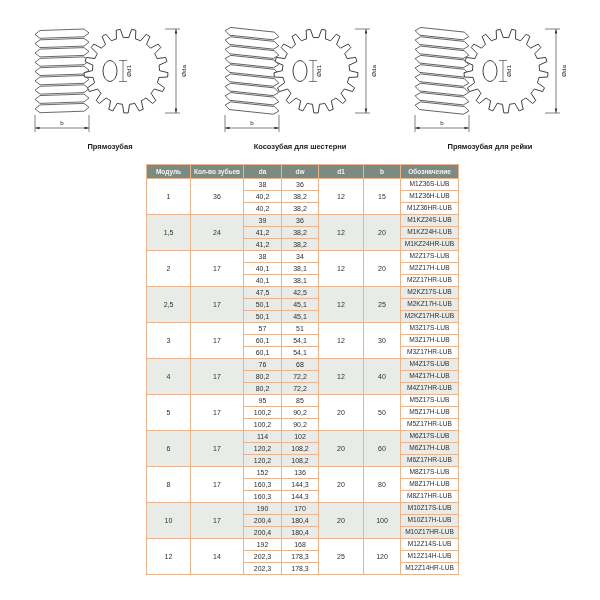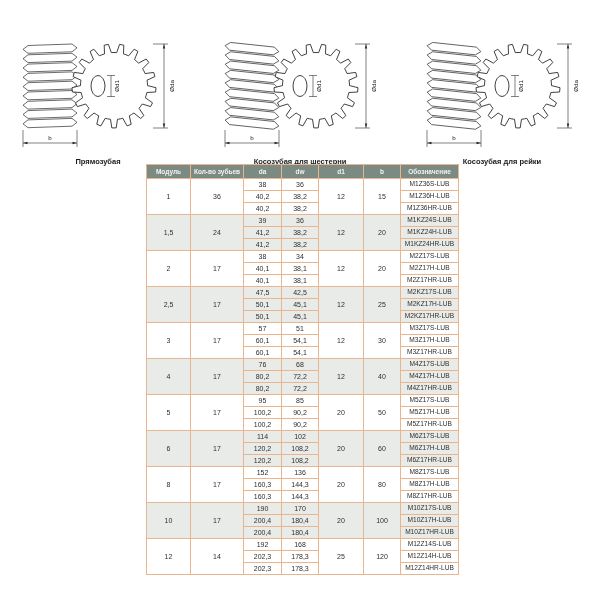--- a/index.html
+++ b/index.html
@@ -14,21 +14,21 @@
   html,body{margin:0;padding:0;}
   body{
     width:600px;height:600px;background:#fff;position:relative;
     font-family:"Liberation Sans", sans-serif;color:var(--text);
   }
   .diagrams{
     position:absolute;top:8px;left:0;width:600px;
     display:flex;justify-content:center;
   }
   .diagram{
-    margin:15px;width:190px;display:flex;flex-direction:column;align-items:center;
+    margin:0;width:190px;display:flex;flex-direction:column;align-items:center;
   }
   .diagram svg{width:172px;height:132px;display:block;}
   .diagram figcaption{
     font-size:7.5px;font-weight:bold;color:#1a1a1a;margin-top:2px;text-align:center;
   }
   .table-wrap{position:absolute;left:146px;top:164px;}
   table{border-collapse:collapse;table-layout:fixed;}
   th{
     background:var(--header-bg);color:var(--header-text);
     font-size:6.5px;font-weight:bold;height:13px;padding:0;
@@ -133,21 +133,21 @@
         <polygon points="150.8,25.5 153.2,25.5 152,21" fill="#2b2b2b"></polygon>
         <polygon points="150.8,100.5 153.2,100.5 152,105" fill="#2b2b2b"></polygon>
         <text x="162" y="63" font-size="6.2" fill="#1a1a1a" text-anchor="middle" font-family="&quot;Liberation Sans&quot;, sans-serif" transform="rotate(-90 162 63)">Øda</text>
         <line x1="11" y1="107" x2="11" y2="124" stroke="#2b2b2b" stroke-width="0.6"></line>
         <line x1="65" y1="107" x2="65" y2="124" stroke="#2b2b2b" stroke-width="0.6"></line>
         <line x1="11" y1="120" x2="65" y2="120" stroke="#2b2b2b" stroke-width="0.6"></line>
         <polygon points="15.5,118.8 15.5,121.2 11,120" fill="#2b2b2b"></polygon>
         <polygon points="60.5,118.8 60.5,121.2 65,120" fill="#2b2b2b"></polygon>
         <text x="38" y="117" font-size="6.2" fill="#1a1a1a" text-anchor="middle" font-family="&quot;Liberation Sans&quot;, sans-serif">b</text>
       </svg>
-    <figcaption>Косозубая для рейки</figcaption>
+    <figcaption>Прямозубая для рейки</figcaption>
   </figure>
 </div>
 
 <div class="table-wrap">
   <table id="gear-table">
       <colgroup>
         <col style="width: 44px;">
         <col style="width: 53px;">
         <col style="width: 38px;">
         <col style="width: 37px;">

